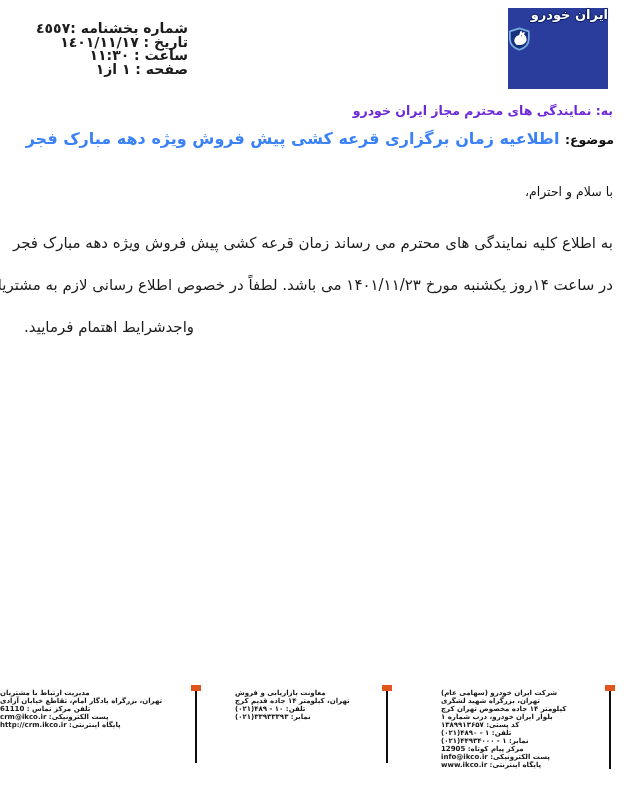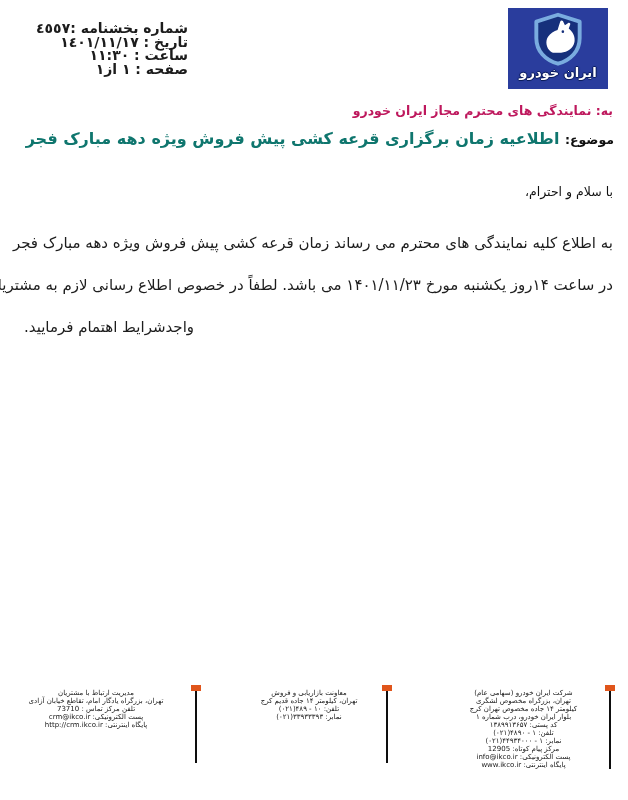--- a/index.html
+++ b/index.html
@@ -9,52 +9,52 @@
   }
   
   .meta{
     position:absolute;top:22px;left:24px;width:164px;
     direction:rtl;text-align:right;font-size:14px;line-height:13.5px;
     font-weight:bold;color:#1c1c1c;letter-spacing:0;
   }
   
   .logo-box{
     position:absolute;top:8px;right:20px;width:100px;height:81px;
-    background:#2a3d9d;display:flex;flex-direction:column;align-items:center;
+    background:#2a3d9d;display:flex;flex-direction:row;align-items:flex-start;
   }
   .logo-shield{margin-top:4px;display:block;}
   .logo-word{
     direction:rtl;color:#ffffff;font-weight:bold;font-size:13px;line-height:14px;
     margin-top:0px;white-space:nowrap;
     text-shadow:-1px 0 0 #0b1d5e,1px 0 0 #0b1d5e,0 -1px 0 #0b1d5e,0 1px 0 #0b1d5e,0 0 2px #0b1d5e;
   }
   
   .to-line{
     position:absolute;top:103px;right:15px;direction:rtl;
-    font-size:12.5px;font-weight:bold;color:#be185d;white-space:nowrap;
+    font-size:12.5px;font-weight:bold;color:#6d28d9;white-space:nowrap;
   }
   .subject-line{
     position:absolute;top:129px;right:14px;direction:rtl;
     font-weight:bold;white-space:nowrap;
   }
   .subject-label{font-size:12.5px;color:#111;}
-  .subject-text{font-size:16px;color:#0f766e;}
+  .subject-text{font-size:16px;color:#3b82f6;}
   .salutation{
     position:absolute;top:184px;right:15px;direction:rtl;
     font-size:12.5px;font-weight:normal;color:#111;white-space:nowrap;
   }
   .body-para{
     position:absolute;top:222px;right:15px;left:24px;direction:rtl;
     font-size:15px;color:#1d1d1d;text-align:left;
   }
   .body-line{line-height:42px;white-space:nowrap;}
   
   .fcol{
-    position:absolute;top:689px;direction:rtl;text-align:center;
-    font-size:7px;line-height:8px;font-weight:normal;color:#161616;
+    position:absolute;top:689px;direction:rtl;text-align:left;
+    font-size:7px;line-height:8px;font-weight:bold;color:#161616;
     border-right:2px solid #0e0e0e;padding-right:3px;min-height:74px;
   }
   .fcol-company{right:17px;width:165px;}
   .fcol-sales{right:240px;width:148px;}
   .fcol-crm{right:431px;width:192px;}
   .orange-sq{
     position:absolute;top:-4px;right:-6px;width:10px;height:6px;
     background:#e0551b;
   }
   .fline{white-space:nowrap;}
@@ -99,21 +99,21 @@
 
   <div class="body-para">
     <div class="body-line">به اطلاع کلیه نمایندگی های محترم می رساند زمان قرعه کشی پیش فروش ویژه دهه مبارک فجر</div>
     <div class="body-line">در ساعت ۱۴روز یکشنبه مورخ ۱۴۰۱/۱۱/۲۳ می باشد. لطفاً در خصوص اطلاع رسانی لازم به مشتریان</div>
     <div class="body-line">واجدشرایط اهتمام فرمایید.</div>
   </div>
 
   <div class="fcol fcol-company">
     <span class="orange-sq"></span>
     <div class="fline">شرکت ایران خودرو (سهامی عام)</div>
-    <div class="fline">تهران، بزرگراه مخصوص لشگری</div>
+    <div class="fline">تهران، بزرگراه شهید لشگری</div>
     <div class="fline">کیلومتر ۱۴ جاده مخصوص تهران کرج</div>
     <div class="fline">بلوار ایران خودرو، درب شماره ۱</div>
     <div class="fline">کد پستی: ۱۳۸۹۹۱۳۶۵۷</div>
     <div class="fline">تلفن: ۱ - ۴۸۹۰(۰۲۱)</div>
     <div class="fline">نمابر: ۱ - ۴۴۹۳۴۰۰۰(۰۲۱)</div>
     <div class="fline">مرکز پیام کوتاه: 12905</div>
     <div class="fline">پست الکترونیکی: info@ikco.ir</div>
     <div class="fline">پایگاه اینترنتی: www.ikco.ir</div>
   </div>
 
@@ -122,18 +122,18 @@
     <div class="fline">معاونت بازاریابی و فروش</div>
     <div class="fline">تهران، کیلومتر ۱۴ جاده قدیم کرج</div>
     <div class="fline">تلفن: ۱۰ - ۴۸۹(۰۲۱)</div>
     <div class="fline">نمابر: ۳۳۹۳۳۳۹۳(۰۲۱)</div>
   </div>
 
   <div class="fcol fcol-crm">
     <span class="orange-sq"></span>
     <div class="fline">مدیریت ارتباط با مشتریان</div>
     <div class="fline">تهران، بزرگراه یادگار امام، تقاطع خیابان آزادی</div>
-    <div class="fline">تلفن مرکز تماس : 73710</div>
+    <div class="fline">تلفن مرکز تماس : 61110</div>
     <div class="fline">پست الکترونیکی: crm@ikco.ir</div>
     <div class="fline">پایگاه اینترنتی: http://crm.ikco.ir</div>
   </div>
 
 </div>
 
 </body></html>

